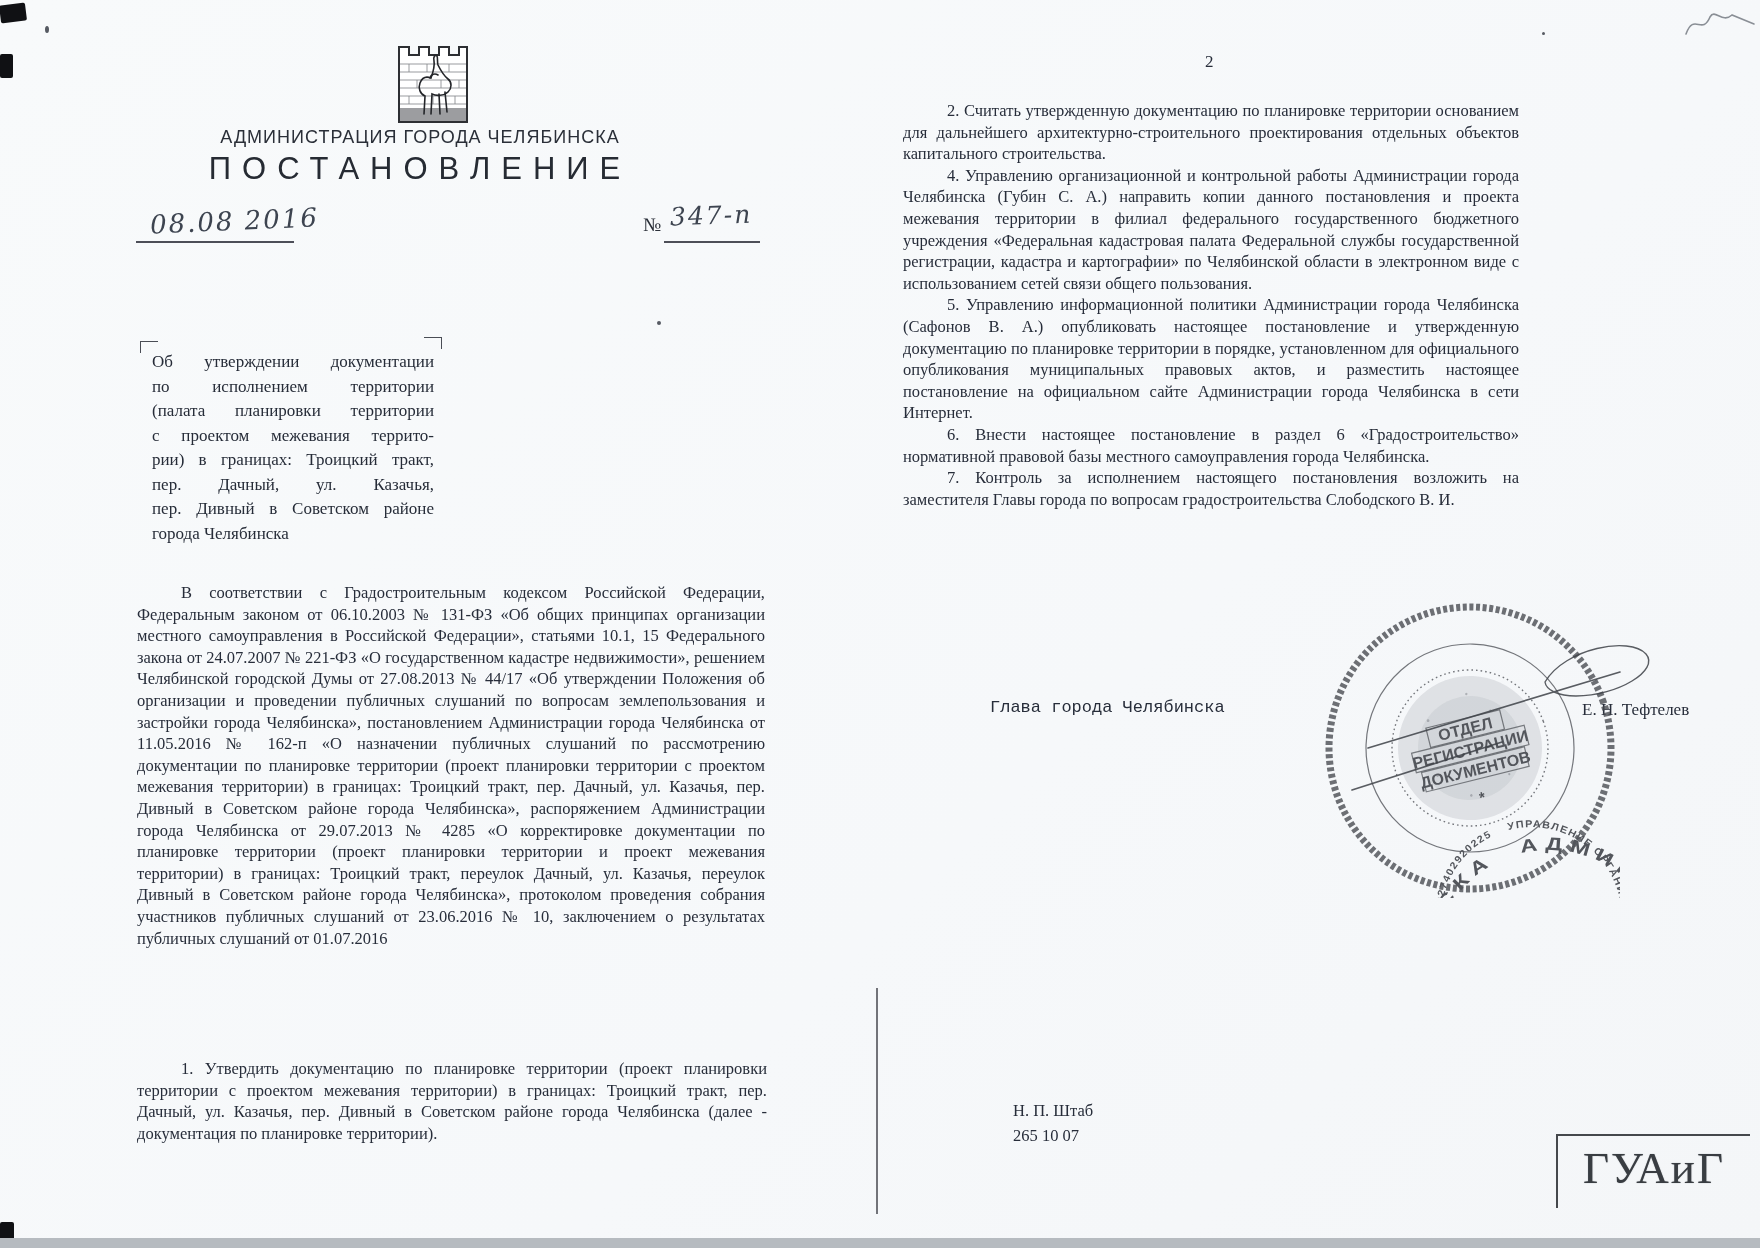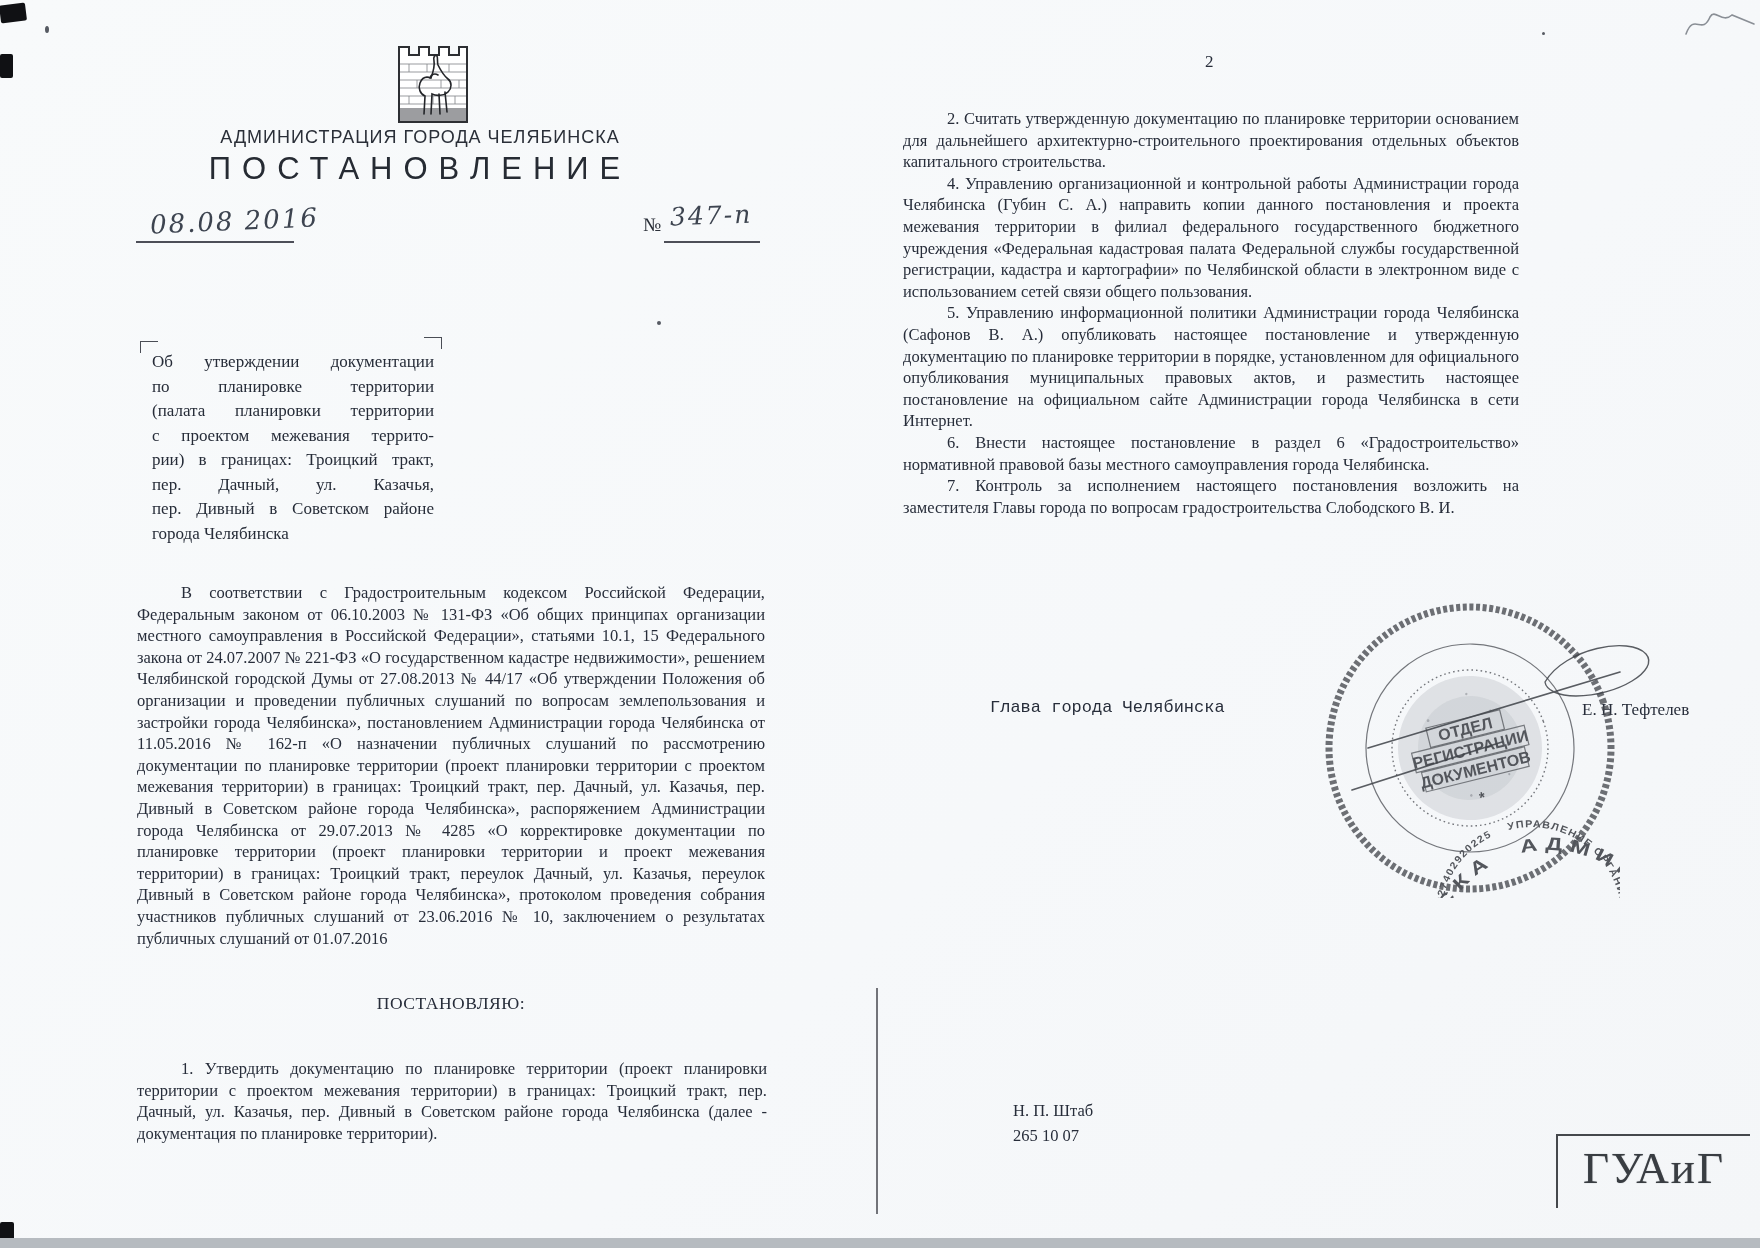--- a/index.html
+++ b/index.html
@@ -21,21 +21,21 @@
   .title-line.last{text-align-last:left;}
   .bracket-tl{left:140px;top:341px;width:17px;height:11px;border-top:1.5px solid #4a4d55;border-left:1.5px solid #4a4d55;}
   .bracket-tr{left:424px;top:337px;width:17px;height:11px;border-top:1.5px solid #4a4d55;border-right:1.5px solid #4a4d55;}
   
   .para{font-size:16.5px;line-height:21.6px;text-align:justify;text-justify:inter-word;color:#272d3a;}
   .intro{left:137px;top:582px;width:628px;text-indent:44px;}
   .resolve{left:137px;top:993px;width:628px;text-align:center;font-size:17.5px;letter-spacing:0.5px;color:#272d3a;}
   .item1{left:137px;top:1058px;width:630px;text-indent:44px;}
   
   .pagenum{left:1205px;top:52px;font-size:17px;color:#272d3a;}
-  .items-col{left:903px;top:100px;width:616px;margin-top:8px;}
+  .items-col{left:903px;top:100px;width:616px;}
   .items-col p{margin:0;text-indent:44px;}
   .sig-role{left:990px;top:698px;font-size:17px;color:#272d3a;font-family:Liberation Mono, monospace;}
   .sig-name{left:1582px;top:700px;font-size:17px;color:#272d3a;}
   .exec{left:1013px;top:1098px;font-size:16.5px;line-height:25px;color:#272d3a;}
   
   .guaig{left:1556px;top:1134px;width:192px;height:72px;border-top:2px solid #45484c;border-left:2px solid #45484c;}
   .guaig-text{margin-top:6px;text-align:center;font-family:"Liberation Serif","DejaVu Serif",serif;font-size:45px;letter-spacing:2px;color:#393d42;text-shadow:0 0 1px rgba(70,74,80,.55);}
   
   .fold-line{left:876px;top:988px;width:2px;height:226px;background:#45474d;opacity:.75;}
   .edge-mark{background:#101114;}
@@ -82,31 +82,30 @@
   <div class="abs handwriting date-hw">08.08 2016</div>
   <div class="abs date-line"></div>
   <div class="abs num-label">№</div>
   <div class="abs handwriting num-hw">347-п</div>
   <div class="abs num-line"></div>
 
   <div class="abs bracket-tl"></div>
   <div class="abs bracket-tr"></div>
   <div class="abs title-block">
     <div class="title-line">Об утверждении документации</div>
-    <div class="title-line">по планировке территории</div>
+    <div class="title-line">по исполнением территории</div>
     <div class="title-line">(палата планировки территории</div>
     <div class="title-line">с проектом межевания террито-</div>
     <div class="title-line">рии) в границах: Троицкий тракт,</div>
     <div class="title-line">пер. Дачный, ул. Казачья,</div>
     <div class="title-line">пер. Дивный в Советском районе</div>
     <div class="title-line last">города Челябинска</div>
   </div>
 
   <div class="abs para intro">В соответствии с Градостроительным кодексом Российской Федерации, Федеральным законом от 06.10.2003 № 131-ФЗ «Об общих принципах организации местного самоуправления в Российской Федерации», статьями 10.1, 15 Федерального закона от 24.07.2007 № 221-ФЗ «О государственном кадастре недвижимости», решением Челябинской городской Думы от 27.08.2013 № 44/17 «Об утверждении Положения об организации и проведении публичных слушаний по вопросам землепользования и застройки города Челябинска», постановлением Администрации города Челябинска от 11.05.2016 № 162-п «О назначении публичных слушаний по рассмотрению документации по планировке территории (проект планировки территории с проектом межевания территории) в границах: Троицкий тракт, пер. Дачный, ул. Казачья, пер. Дивный в Советском районе города Челябинска», распоряжением Администрации города Челябинска от 29.07.2013 № 4285 «О корректировке документации по планировке территории (проект планировки территории и проект межевания территории) в границах: Троицкий тракт, переулок Дачный, ул. Казачья, переулок Дивный в Советском районе города Челябинска», протоколом проведения собрания участников публичных слушаний от 23.06.2016 № 10, заключением о результатах публичных слушаний от 01.07.2016</div>
-  <div class="abs resolve">ПОСТАНОВЛЯЮ:</div>
   <div class="abs para item1">1. Утвердить документацию по планировке территории (проект планировки территории с проектом межевания территории) в границах: Троицкий тракт, пер. Дачный, ул. Казачья, пер. Дивный в Советском районе города Челябинска (далее - документация по планировке территории).</div>
 
   <div class="abs pagenum">2</div>
 
   <div class="abs para items-col">
     <p>2. Считать утвержденную документацию по планировке территории основанием для дальнейшего архитектурно-строительного проектирования отдельных объектов капитального строительства.</p>
     <p>4. Управлению организационной и контрольной работы Администрации города Челябинска (Губин С. А.) направить копии данного постановления и проекта межевания территории в филиал федерального государственного бюджетного учреждения «Федеральная кадастровая палата Федеральной службы государственной регистрации, кадастра и картографии» по Челябинской области в электронном виде с использованием сетей связи общего пользования.</p>
     <p>5. Управлению информационной политики Администрации города Челябинска (Сафонов В. А.) опубликовать настоящее постановление и утвержденную документацию по планировке территории в порядке, установленном для официального опубликования муниципальных правовых актов, и разместить настоящее постановление на официальном сайте Администрации города Челябинска в сети Интернет.</p>
     <p>6. Внести настоящее постановление в раздел 6 «Градостроительство» нормативной правовой базы местного самоуправления города Челябинска.</p>
     <p>7. Контроль за исполнением настоящего постановления возложить на заместителя Главы города по вопросам градостроительства Слободского В. И.</p>

